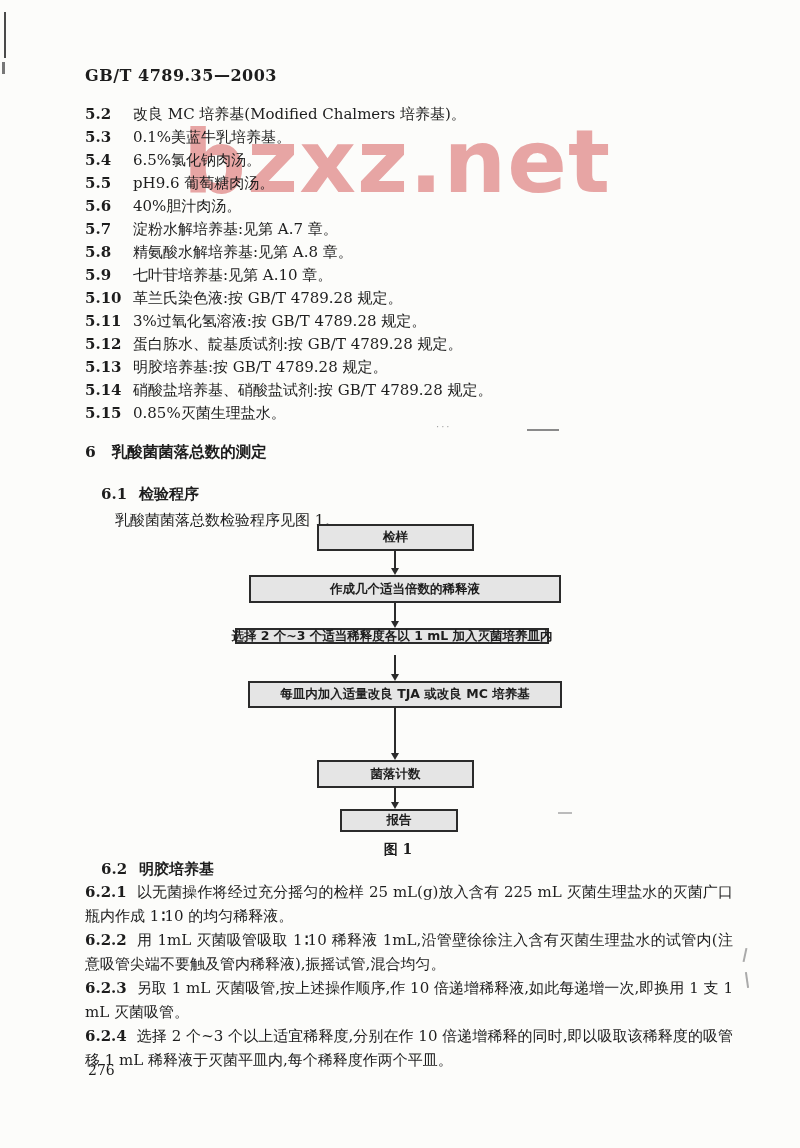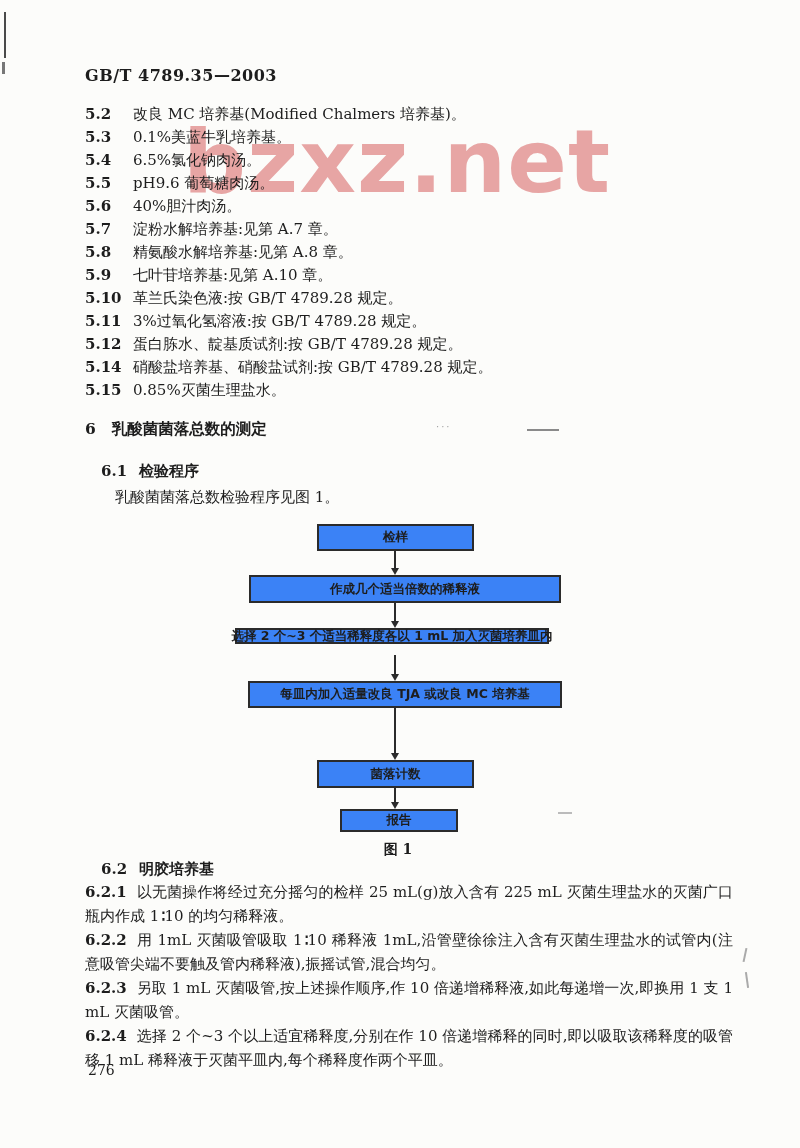--- a/index.html
+++ b/index.html
@@ -36,21 +36,21 @@
   .sec-heading{margin-top:15px;font-size:15.5px;font-weight:700;line-height:24px;}
   .sec-heading .num{margin-right:16px;}
   .sub-heading{margin-top:19px;font-size:15px;font-weight:700;line-height:23px;margin-left:16px;}
   .sub-heading .num{margin-right:12px;}
   .intro{margin-top:3px;text-indent:30px;font-size:15px;line-height:23px;}
   
   .flowchart{position:absolute;left:0;top:517px;width:800px;height:345px;z-index:2;
     font-family:"DejaVu Sans","Liberation Sans",sans-serif;}
   .fbox{
     position:absolute;
-    border:2px solid #2b2b2b;background:#3b82f6;
+    border:2px solid #2b2b2b;background:#e5e5e5;
     display:flex;align-items:center;justify-content:center;
     font-size:12.5px;font-weight:600;color:#1d1d1d;
     box-sizing:border-box;white-space:nowrap;
   }
   .conn{position:absolute;width:2px;background:#2b2b2b;}
   .ahead{position:absolute;width:0;height:0;
     border-left:4px solid transparent;border-right:4px solid transparent;
     border-top:7px solid #2b2b2b;}
   .cond{position:absolute;font-size:12px;font-weight:600;white-space:nowrap;margin-top:36px;}
   .cond-left{text-align:right;}
@@ -118,20 +118,24 @@
       </div>
     <div class="li">
         <span class="num">5.11</span>
         <span class="txt">3%过氧化氢溶液:按 GB/T 4789.28 规定。</span>
       </div>
     <div class="li">
         <span class="num">5.12</span>
         <span class="txt">蛋白胨水、靛基质试剂:按 GB/T 4789.28 规定。</span>
       </div>
     <div class="li">
+        <span class="num">5.13</span>
+        <span class="txt">明胶培养基:按 GB/T 4789.28 规定。</span>
+      </div>
+    <div class="li">
         <span class="num">5.14</span>
         <span class="txt">硝酸盐培养基、硝酸盐试剂:按 GB/T 4789.28 规定。</span>
       </div>
     <div class="li">
         <span class="num">5.15</span>
         <span class="txt">0.85%灭菌生理盐水。</span>
       </div>
 
     <div class="sec-heading"><span class="num">6</span><span>乳酸菌菌落总数的测定</span></div>
 

